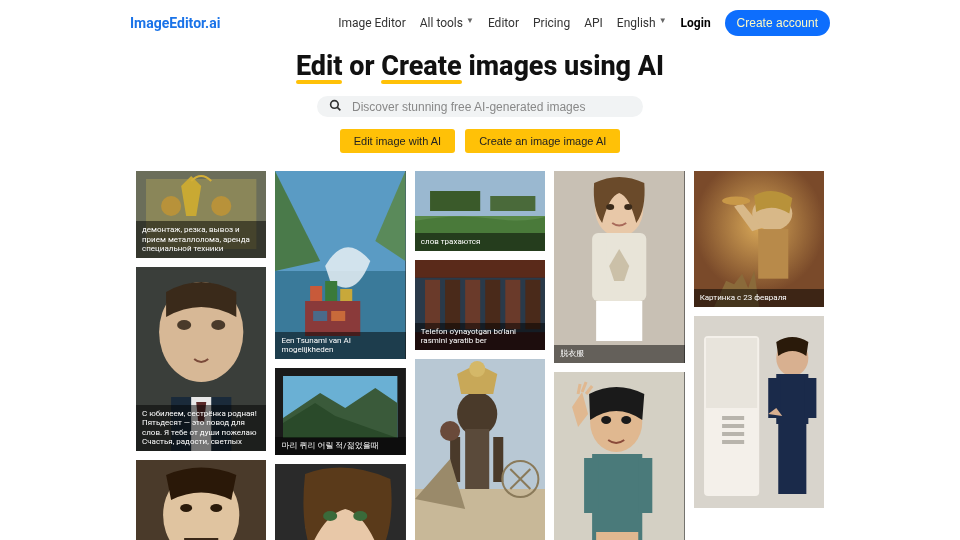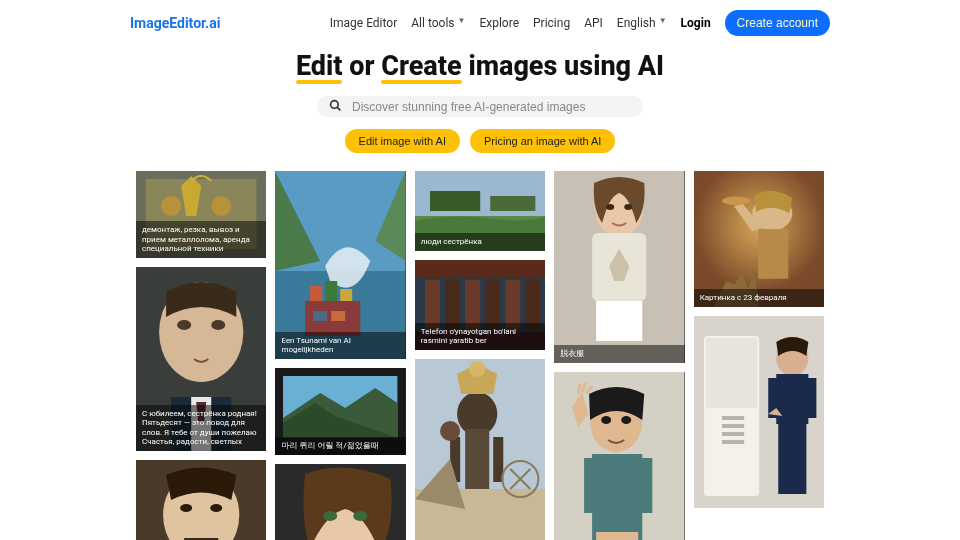--- a/index.html
+++ b/index.html
@@ -12,42 +12,42 @@
 .create-btn { background: #0d6efd; color: #fef9c3; border: none; border-radius: 14px; padding: 6px 12px; font-size: 12px; font-weight: 500; cursor: pointer; }
 .chev { font-size: 8px; color: #666; }
 .hero-title { text-align: center; font-size: 27px; font-weight: 800; color: #111; margin-top: 6px; margin-bottom: 14px; }
 .ul1 { position: relative; display: inline-block; }
 .ul1::after { content: ""; position: absolute; left: 0; right: 0; bottom: -2px; height: 4px; background: #ffc107; border-radius: 2px; }
 .search-wrap { display: flex; justify-content: center; margin-bottom: 12px; }
 .search-bar { width: 326px; height: 21px; background: #f1f3f4; border-radius: 16px; display: flex; align-items: center; padding: 0 12px; gap: 10px; }
 .search-bar input { border: none; background: transparent; outline: none; font-size: 12px; flex: 1; color: #333; }
 .search-bar input::placeholder { color: #888; }
 .pill-row { display: flex; justify-content: center; gap: 10px; margin-bottom: 18px; }
-.pill { background: #ffc107; border: none; border-radius: 12px; padding: 6px 14px; font-size: 11px; font-weight: 500; cursor: pointer; color: #222; }
+.pill { background: #ffc107; border: none; border-radius: 3px; padding: 6px 14px; font-size: 11px; font-weight: 500; cursor: pointer; color: #222; }
 .gallery { padding: 0 136px; display: flex; gap: 9px; }
 .col { flex: 1; display: flex; flex-direction: column; gap: 9px; }
 .card { position: relative; border-radius: 0; overflow: hidden; background: #333; }
 .caption { position: absolute; left: 0; right: 0; bottom: 0; background: rgba(0,0,0,0.5); color: #fff; font-size: 8px; padding: 4px 6px; line-height: 1.2; }
 svg.pic { display: block; width: 100%; height: 100%; }
 </style>
 </head>
 <body>
 
 <div class="header">
   <div class="logo">ImageEditor.ai</div>
   <div class="nav">
     <div class="nav-item">
         <span>Image Editor</span>
       </div>
     <div class="nav-item">
         <span>All tools</span>
         <span class="chev">▼</span>
       </div>
     <div class="nav-item">
-        <span>Explore</span>
+        <span>Editor</span>
       </div>
     <div class="nav-item">
         <span>Pricing</span>
       </div>
     <div class="nav-item">
         <span>API</span>
       </div>
     <div class="nav-item">
         <span>English</span>
         <span class="chev">▼</span>
@@ -73,21 +73,21 @@
           <circle cx="10" cy="10" r="7"></circle>
           <line x1="15" y1="15" x2="21" y2="21"></line>
         </svg>
     </span>
     <input type="text" placeholder="Discover stunning free AI-generated images" style="">
   </div>
 </div>
 
 <div class="pill-row">
   <button class="pill">Edit image with AI</button>
-  <button class="pill">Pricing an image with AI</button>
+  <button class="pill">Create an image image AI</button>
 </div>
 
 <div class="gallery">
 
   <div class="col">
     <div class="card" style="height:87px">
       <svg class="pic" viewBox="0 0 130 87" preserveAspectRatio="none">
           <rect width="130" height="87" fill="#6b6e5a"></rect>
           <rect x="10" y="8" width="110" height="70" fill="#8a8659"></rect>
           <path d="M45 15 L55 5 L65 15 L60 45 L50 45 Z" fill="#c9a933"></path>
@@ -165,21 +165,21 @@
 
   <div class="col">
     <div class="card" style="height:80px">
       <svg class="pic" viewBox="0 0 130 80" preserveAspectRatio="none">
           <rect width="130" height="45" fill="#9ab8d0"></rect>
           <rect y="45" width="130" height="35" fill="#5a8a4a"></rect>
           <path d="M0 50 Q40 42 80 48 Q110 52 130 46 L130 80 L0 80 Z" fill="#4a7a3a"></path>
           <rect x="15" y="20" width="50" height="20" fill="#3a5a2a"></rect>
           <rect x="75" y="25" width="45" height="15" fill="#4a6a3a"></rect>
         </svg>
-      <div class="caption">люди сестрёнка</div>
+      <div class="caption">слов трахаются</div>
     </div>
     <div class="card" style="height:90px">
       <svg class="pic" viewBox="0 0 130 91" preserveAspectRatio="none">
           <rect width="130" height="91" fill="#3a1a1a"></rect>
           <rect x="0" y="0" width="130" height="18" fill="#5a2a1a"></rect>
           <rect x="0" y="18" width="130" height="55" fill="#2a3a4a"></rect>
           <rect x="10" y="20" width="15" height="50" fill="#6a3a2a"></rect>
           <rect x="30" y="20" width="15" height="50" fill="#4a2a1a"></rect>
           <rect x="50" y="20" width="15" height="50" fill="#6a3a2a"></rect>
           <rect x="70" y="20" width="15" height="50" fill="#4a2a1a"></rect>

